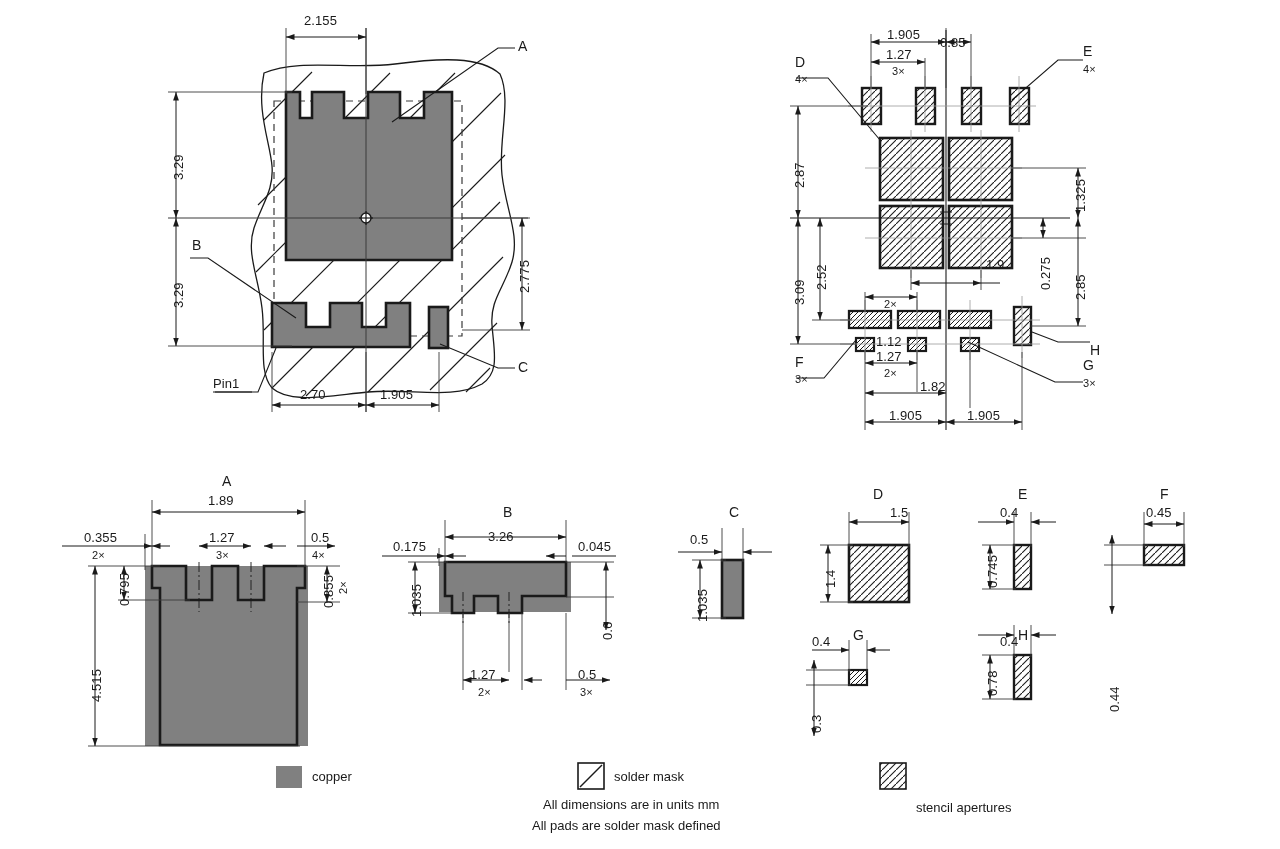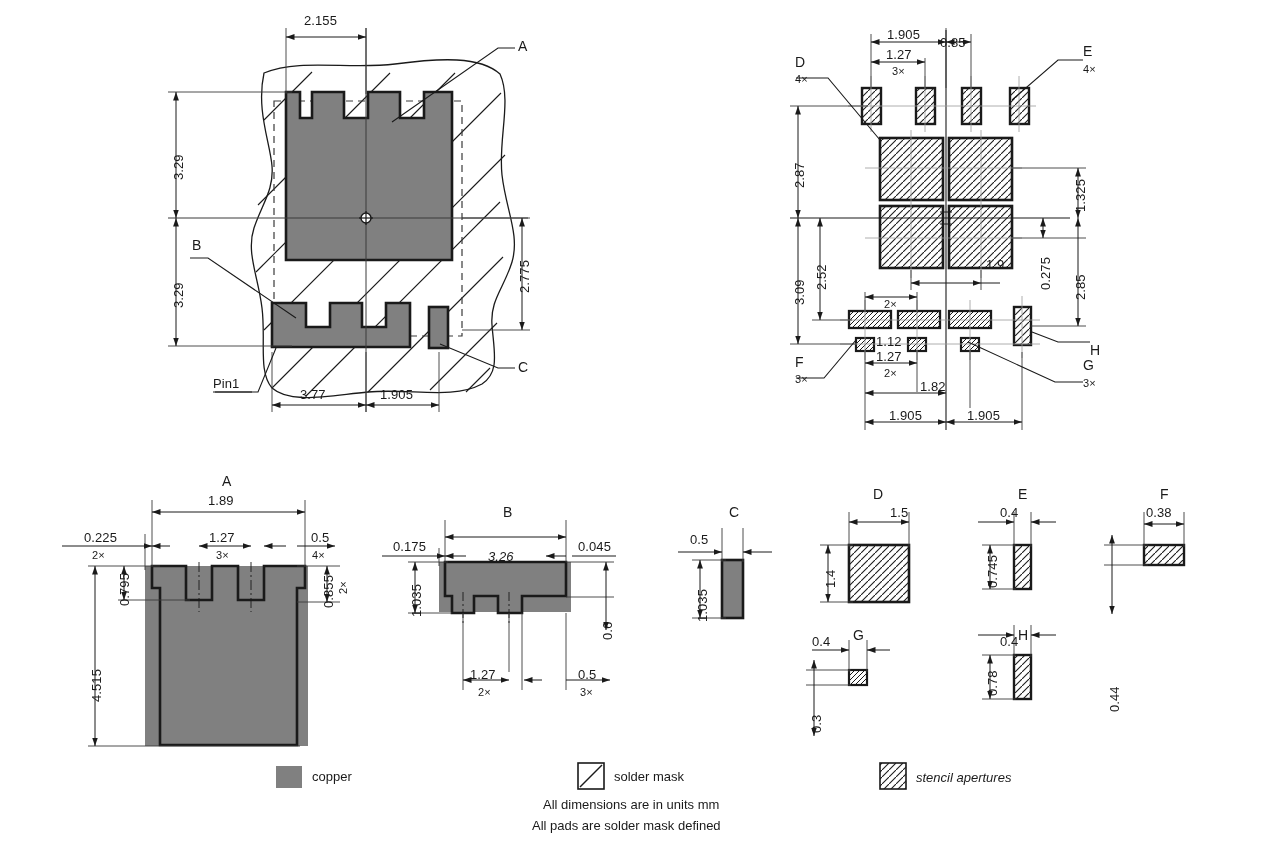--- a/index.html
+++ b/index.html
@@ -359,21 +359,21 @@
     </g>
   </g>
 
   </g>
 </svg>
 
 <div class="lbl" style="left:304px;top:14px;">2.155</div>
 <div class="lbl rot" style="left:172px;top:180px;">3.29</div>
 <div class="lbl rot" style="left:172px;top:308px;">3.29</div>
 <div class="lbl rot" style="left:518px;top:293px;">2.775</div>
-<div class="lbl" style="left:300px;top:388px;">3.77</div>
+<div class="lbl" style="left:300px;top:388px;">2.70</div>
 <div class="lbl" style="left:380px;top:388px;">1.905</div>
 <div class="lbl big" style="left:518px;top:39px;">A</div>
 <div class="lbl big" style="left:192px;top:238px;">B</div>
 <div class="lbl big" style="left:518px;top:360px;">C</div>
 <div class="lbl" style="left:213px;top:377px;">Pin1</div>
 
 <div class="lbl" style="left:887px;top:28px;">1.905</div>
 <div class="lbl" style="left:940px;top:36px;">0.85</div>
 <div class="lbl" style="left:886px;top:48px;">1.27</div>
 <div class="lbl sm" style="left:892px;top:66px;">3×</div>
@@ -396,33 +396,33 @@
 <div class="lbl big" style="left:1083px;top:44px;">E</div>
 <div class="lbl sm" style="left:1083px;top:64px;">4×</div>
 <div class="lbl big" style="left:795px;top:355px;">F</div>
 <div class="lbl sm" style="left:795px;top:374px;">3×</div>
 <div class="lbl big" style="left:1083px;top:358px;">G</div>
 <div class="lbl sm" style="left:1083px;top:378px;">3×</div>
 <div class="lbl big" style="left:1090px;top:343px;">H</div>
 
 <div class="lbl big" style="left:222px;top:474px;">A</div>
 <div class="lbl" style="left:208px;top:494px;">1.89</div>
-<div class="lbl" style="left:84px;top:531px;">0.225</div>
+<div class="lbl" style="left:84px;top:531px;">0.355</div>
 <div class="lbl sm" style="left:92px;top:550px;">2×</div>
 <div class="lbl" style="left:209px;top:531px;">1.27</div>
 <div class="lbl sm" style="left:216px;top:550px;">3×</div>
 <div class="lbl" style="left:311px;top:531px;">0.5</div>
 <div class="lbl sm" style="left:312px;top:550px;">4×</div>
 <div class="lbl rot" style="left:118px;top:606px;">0.795</div>
 <div class="lbl rot" style="left:322px;top:608px;">0.855</div>
 <div class="lbl sm rot" style="left:338px;top:594px;">2×</div>
 <div class="lbl rot" style="left:90px;top:702px;">4.515</div>
 
 <div class="lbl big" style="left:503px;top:505px;">B</div>
-<div class="lbl" style="left:488px;top:550px;font-style:italic;">3.26</div>
+<div class="lbl" style="left:488px;top:530px;">3.26</div>
 <div class="lbl" style="left:393px;top:540px;">0.175</div>
 <div class="lbl" style="left:578px;top:540px;">0.045</div>
 <div class="lbl rot" style="left:410px;top:617px;">1.035</div>
 <div class="lbl rot" style="left:601px;top:640px;">0.6</div>
 <div class="lbl" style="left:470px;top:668px;">1.27</div>
 <div class="lbl sm" style="left:478px;top:687px;">2×</div>
 <div class="lbl" style="left:578px;top:668px;">0.5</div>
 <div class="lbl sm" style="left:580px;top:687px;">3×</div>
 
 <div class="lbl big" style="left:729px;top:505px;">C</div>
@@ -431,31 +431,31 @@
 
 <div class="lbl big" style="left:873px;top:487px;">D</div>
 <div class="lbl" style="left:890px;top:506px;">1.5</div>
 <div class="lbl rot" style="left:824px;top:588px;">1.4</div>
 
 <div class="lbl big" style="left:1018px;top:487px;">E</div>
 <div class="lbl" style="left:1000px;top:506px;">0.4</div>
 <div class="lbl rot" style="left:986px;top:588px;">0.745</div>
 
 <div class="lbl big" style="left:1160px;top:487px;">F</div>
-<div class="lbl" style="left:1146px;top:506px;">0.38</div>
+<div class="lbl" style="left:1146px;top:506px;">0.45</div>
 <div class="lbl rot" style="left:1108px;top:712px;">0.44</div>
 
 <div class="lbl big" style="left:853px;top:628px;">G</div>
 <div class="lbl" style="left:812px;top:635px;">0.4</div>
 <div class="lbl rot" style="left:810px;top:733px;">0.3</div>
 
 <div class="lbl big" style="left:1018px;top:628px;">H</div>
 <div class="lbl" style="left:1000px;top:635px;">0.4</div>
 <div class="lbl rot" style="left:986px;top:696px;">0.78</div>
 
 <div class="legend-text" style="left:312px;top:769px;">copper</div>
 <div class="legend-text" style="left:614px;top:769px;">solder mask</div>
-<div class="legend-text" style="left:916px;top:770px;font-style:italic;">stencil apertures</div>
+<div class="legend-text" style="left:916px;top:800px;">stencil apertures</div>
 
 <div class="note" style="left:543px;top:797px;">All dimensions are in units mm</div>
 <div class="note" style="left:532px;top:818px;">All pads are solder mask defined</div>
 
 </div>
 
 </body></html>

